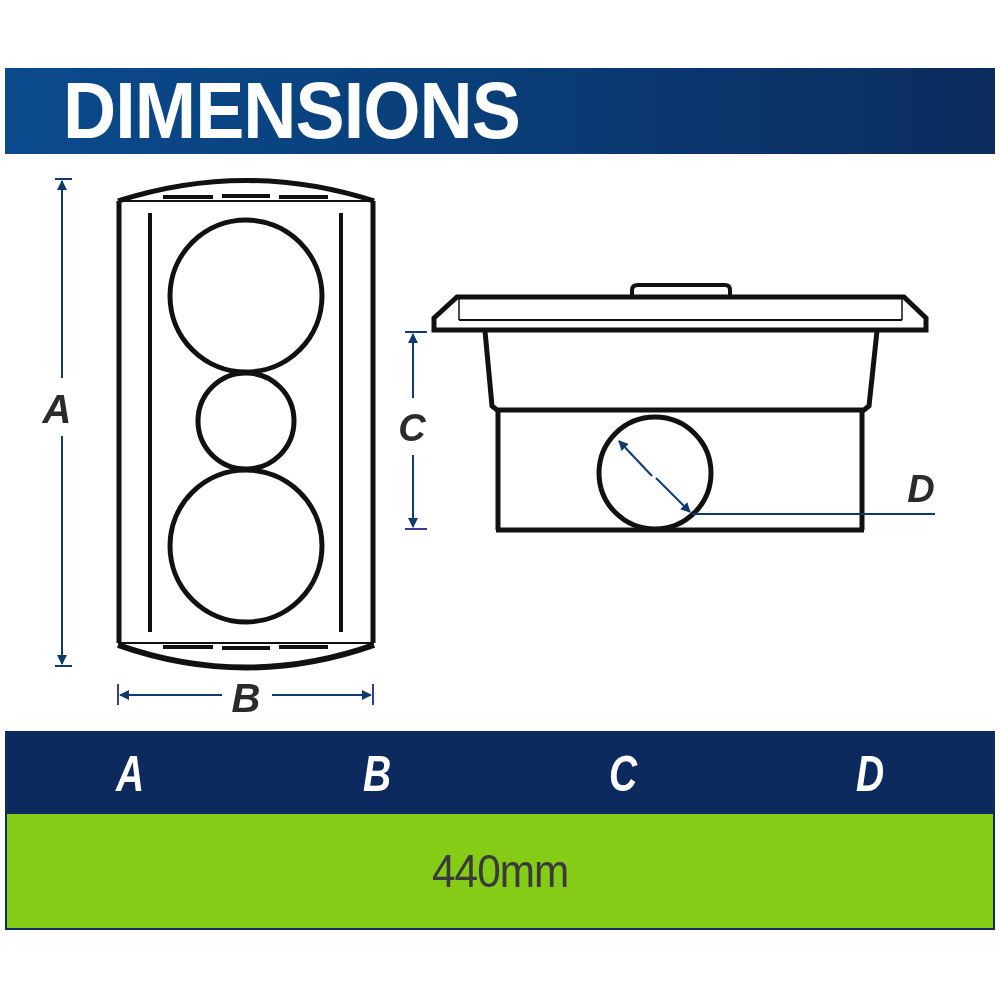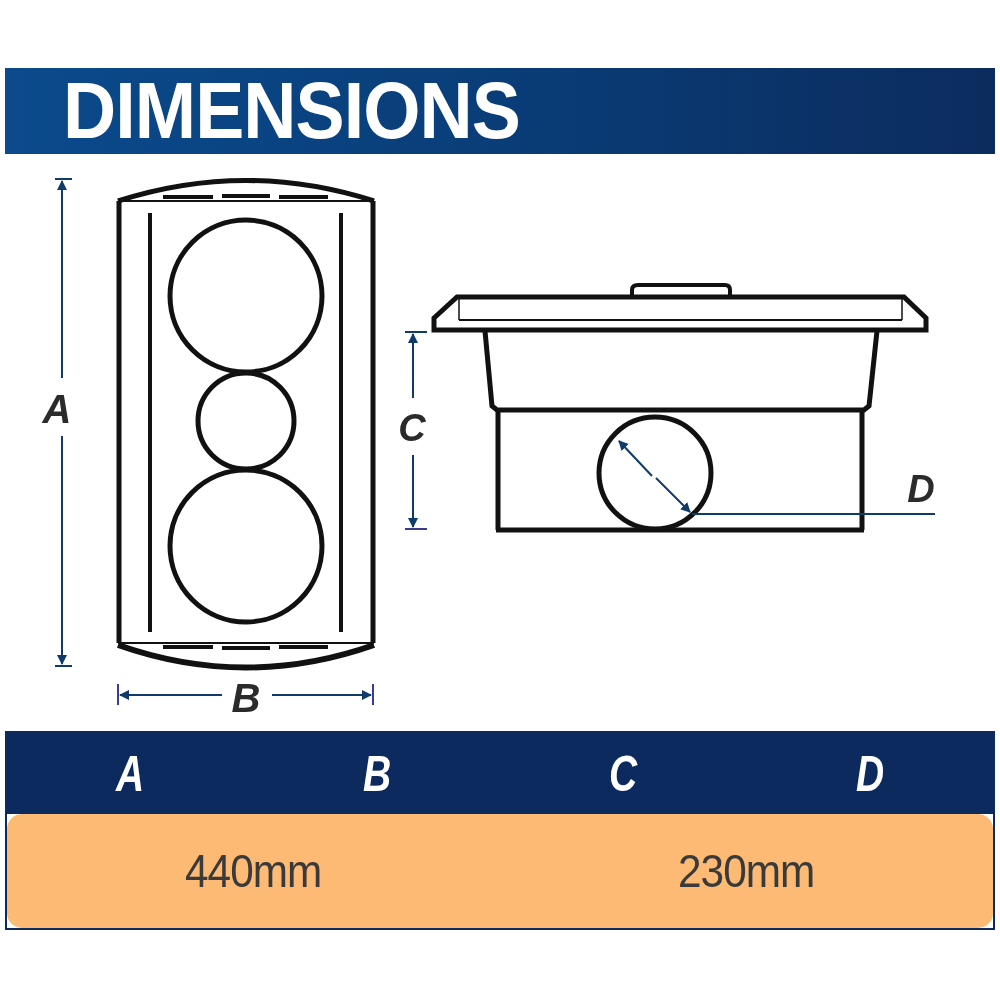--- a/index.html
+++ b/index.html
@@ -21,21 +21,21 @@
     fill: #2b2b2b;
   }
   .spec-table {
     position: absolute; left: 5px; top: 731px; width: 986px; height: 195px;
     border: 2px solid #0d2b5e; box-sizing: content-box;
   }
   .spec-head {
     display: flex; height: 81px; background: #0c2a5e;
   }
   .spec-body {
-    display: flex; height: 114px; background: #fdba74; border-radius: 15px;
+    display: flex; height: 114px; background: #84cc16;
   }
   .cell { flex: 1; display: flex; align-items: center; justify-content: center; }
   .head-cell span {
     color: #ffffff; font-weight: bold; font-style: italic; font-size: 50px;
     transform: scaleX(0.78); display: inline-block;
   }
   .body-cell span {
     color: #3a3a3a; font-size: 46px; letter-spacing: -1px;
     transform: scaleX(0.92); display: inline-block;
   }
@@ -139,17 +139,14 @@
         <span>C</span>
       </div>
     <div class="cell head-cell">
         <span>D</span>
       </div>
   </div>
   <div class="spec-body">
     <div class="cell body-cell">
         <span>440mm</span>
       </div>
-    <div class="cell body-cell">
-        <span>230mm</span>
-      </div>
   </div>
 </div>
 
 </body></html>

